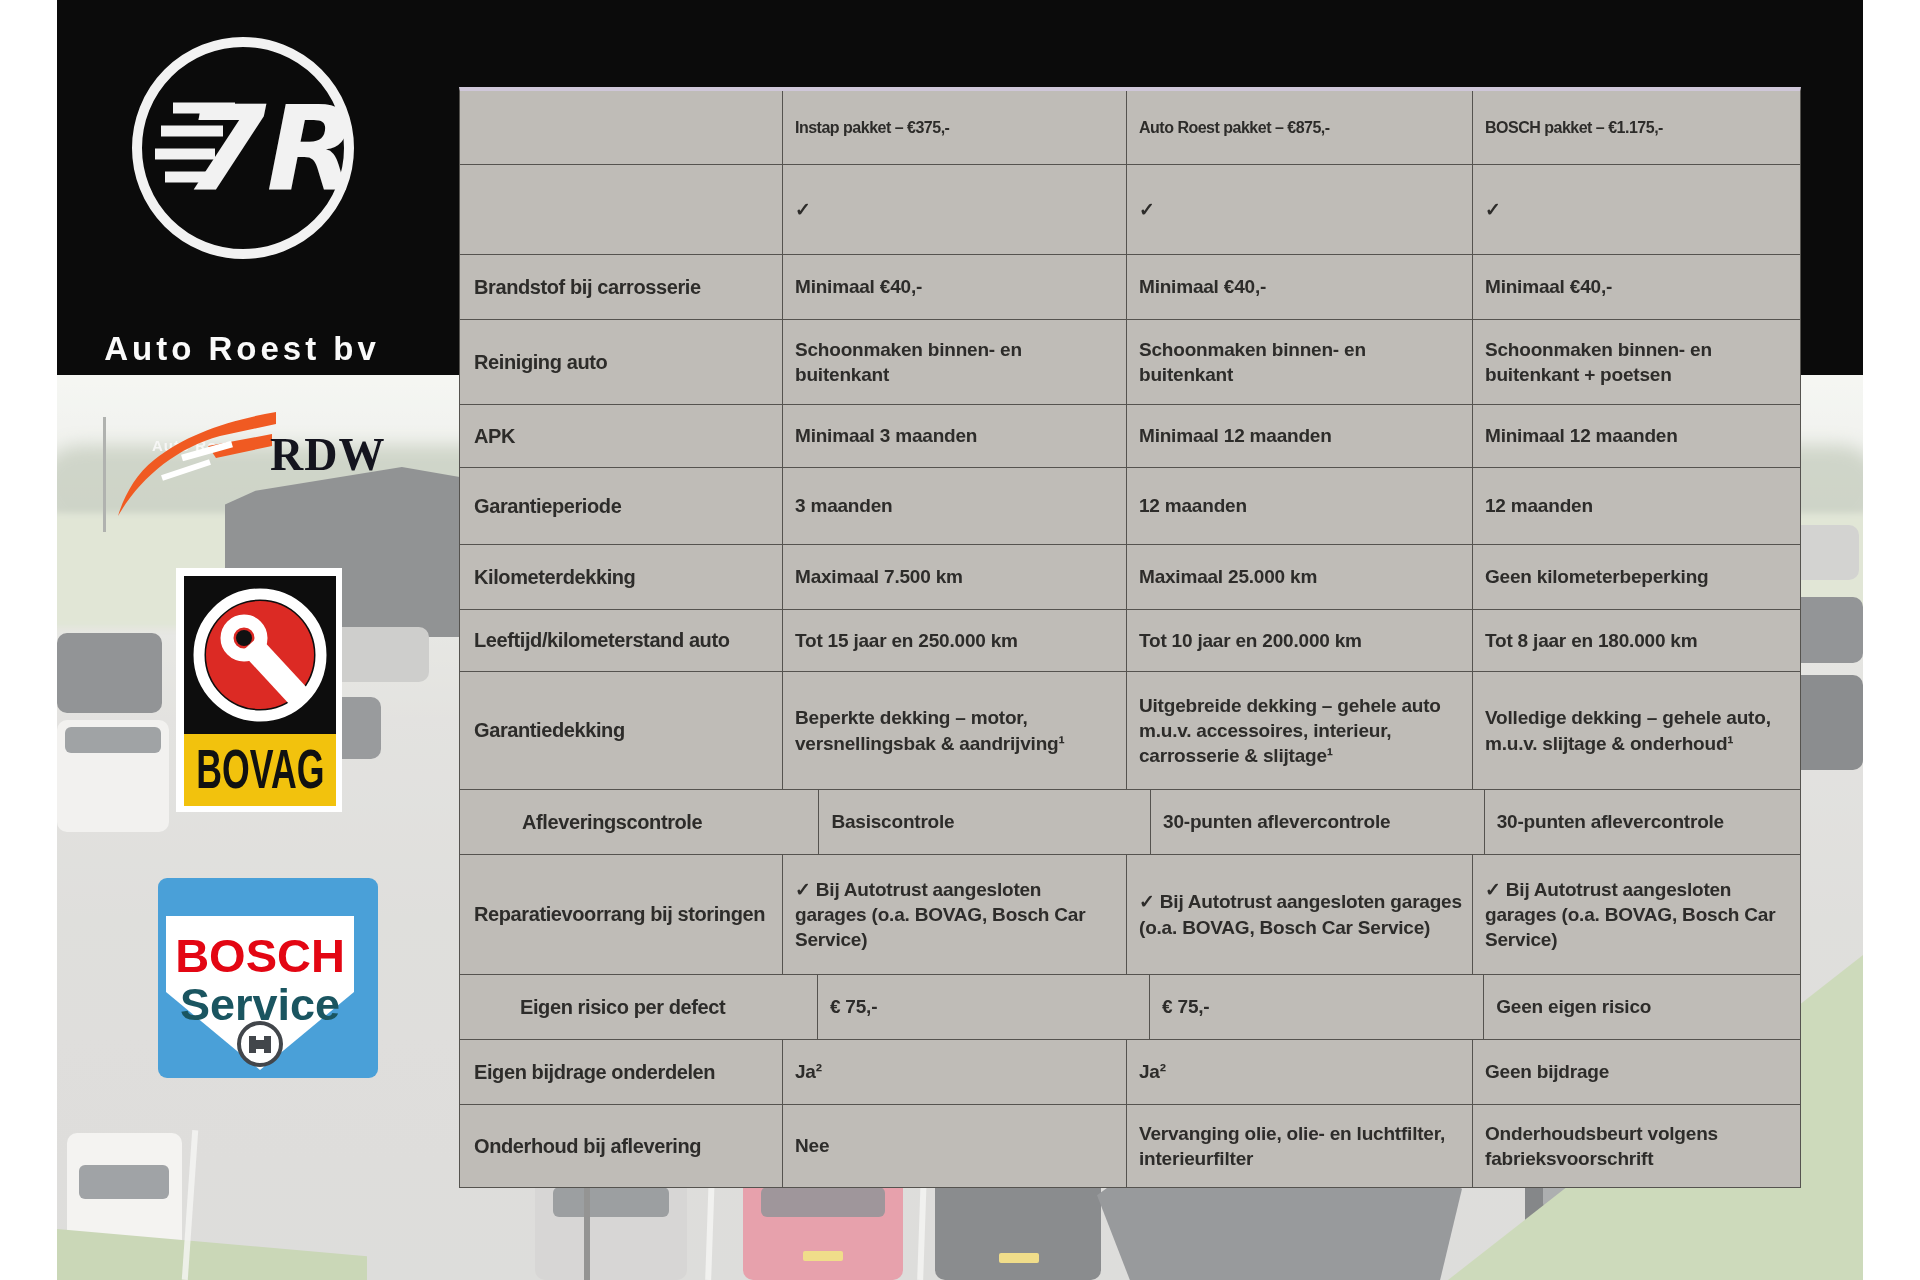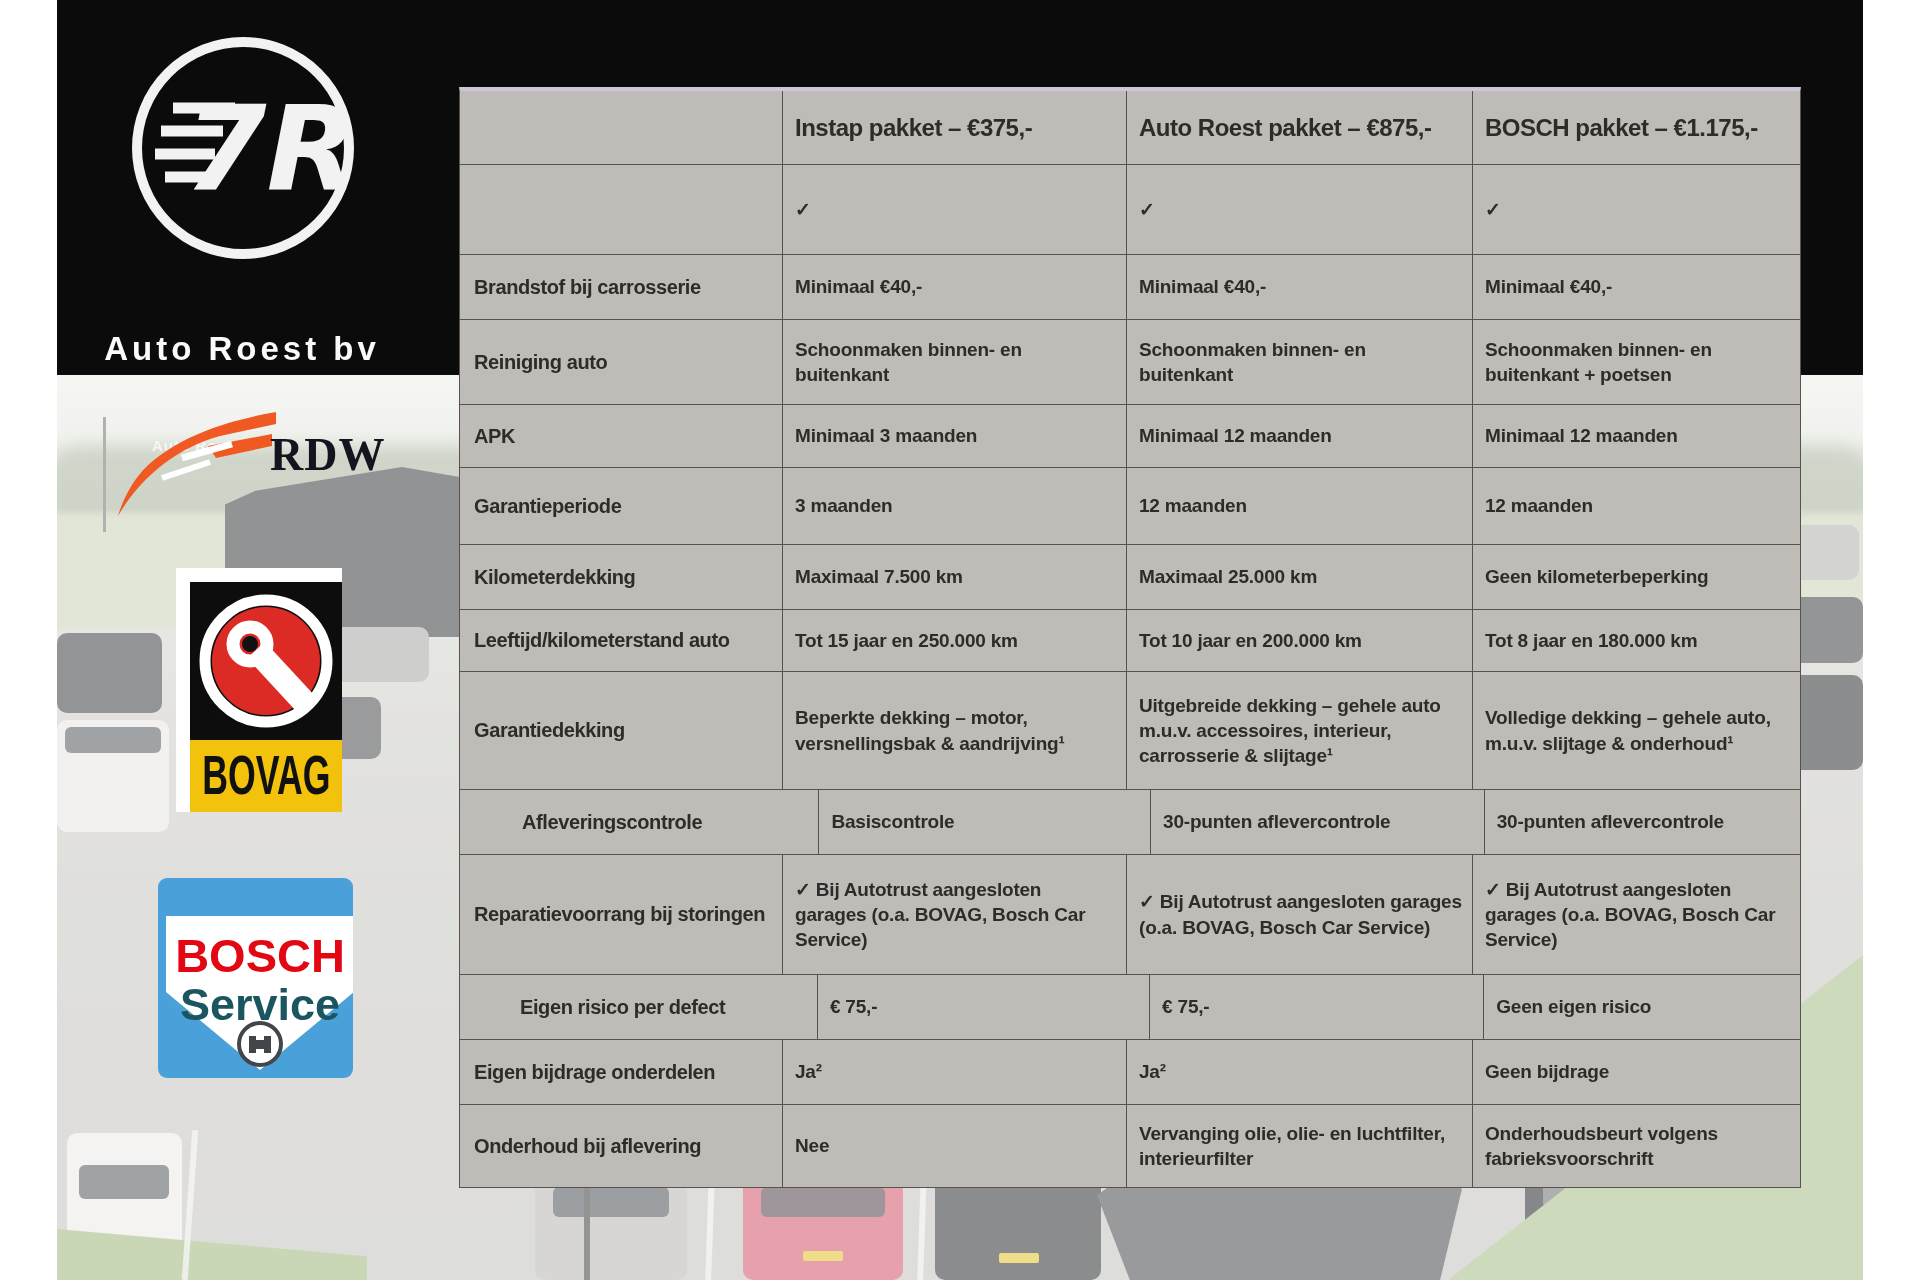--- a/index.html
+++ b/index.html
@@ -34,40 +34,40 @@
   .ar-logo{position:absolute;left:123px;top:26px;width:240px;height:244px;}
   .ar-name{position:absolute;left:62px;top:330px;width:360px;text-align:center;color:#fafafa;
     font-size:33px;font-weight:700;letter-spacing:4px;}
   
   .rdw{position:absolute;left:112px;top:412px;width:300px;height:112px;}
   .rdw-swoosh{position:absolute;left:0;top:0;width:168px;height:108px;}
   .rdw-text{position:absolute;left:158px;top:16px;font-family:"Liberation Serif", serif;
     font-size:46px;font-weight:600;color:#14141e;letter-spacing:1px;}
   
   .bovag{position:absolute;left:176px;top:568px;width:166px;height:244px;background:#ffffff;
-    padding:14px;box-sizing:border-box;}
+    padding:8px;box-sizing:border-box;}
   .bovag-top{width:152px;height:158px;background:#0d0d0d;}
   .bovag-bottom{width:152px;height:72px;background:#f2c20d;display:flex;align-items:center;justify-content:center;}
   .bovag-word{font-size:42px;font-weight:700;color:#111;transform:scale(.85,1.32);letter-spacing:0px;}
   
-  .bosch{position:absolute;left:158px;top:878px;width:195px;height:200px;background:#4aa0d8;border-radius:9px;overflow:hidden;}
+  .bosch{position:absolute;left:158px;top:878px;width:220px;height:200px;background:#4aa0d8;border-radius:9px;overflow:hidden;}
   
   .pkg-table{position:absolute;left:459px;top:87px;width:1340px;z-index:5;
     border-top:4px solid #cfc7d9;border-left:1px solid #55534f;border-right:1px solid #55534f;border-bottom:1px solid #55534f;
     background:#bfbcb7;color:#2d2c2a;}
   .trow{display:flex;border-bottom:1px solid #55534f;box-sizing:border-box;}
   .trow:last-child{border-bottom:none;}
   .tcell{box-sizing:border-box;border-right:1px solid #55534f;display:flex;align-items:center;
     font-weight:700;line-height:1.32;letter-spacing:-0.2px;}
   .tcell:last-child{border-right:none;}
   .c-label{width:323px;padding:0 6px 0 14px;font-size:20px;letter-spacing:-0.4px;}
   .c-1{width:344px;padding:0 10px 0 12px;font-size:19px;}
   .c-2{width:346px;padding:0 10px 0 12px;font-size:19px;}
   .c-3{width:327px;padding:0 10px 0 12px;font-size:19px;}
-  .hdr .tcell{font-size:24px;letter-spacing:-0.5px;}
+  .hdr .tcell{font-size:16px;letter-spacing:-0.5px;}
   .rh-hdr{height:74px;} .rh-a{height:90px;} .rh-b{height:65px;} .rh-c{height:85px;}
   .rh-d{height:63px;} .rh-e{height:77px;} .rh-f{height:65px;} .rh-g{height:62px;}
   .rh-h{height:118px;} .rh-i{height:65px;padding-left:48px;} .rh-j{height:120px;} .rh-k{height:65px;padding-left:46px;}
   .rh-l{height:65px;} .rh-m{height:82px;}
 </style>
 </head>
 <body>
 
 <div class="black-band"></div>
 

